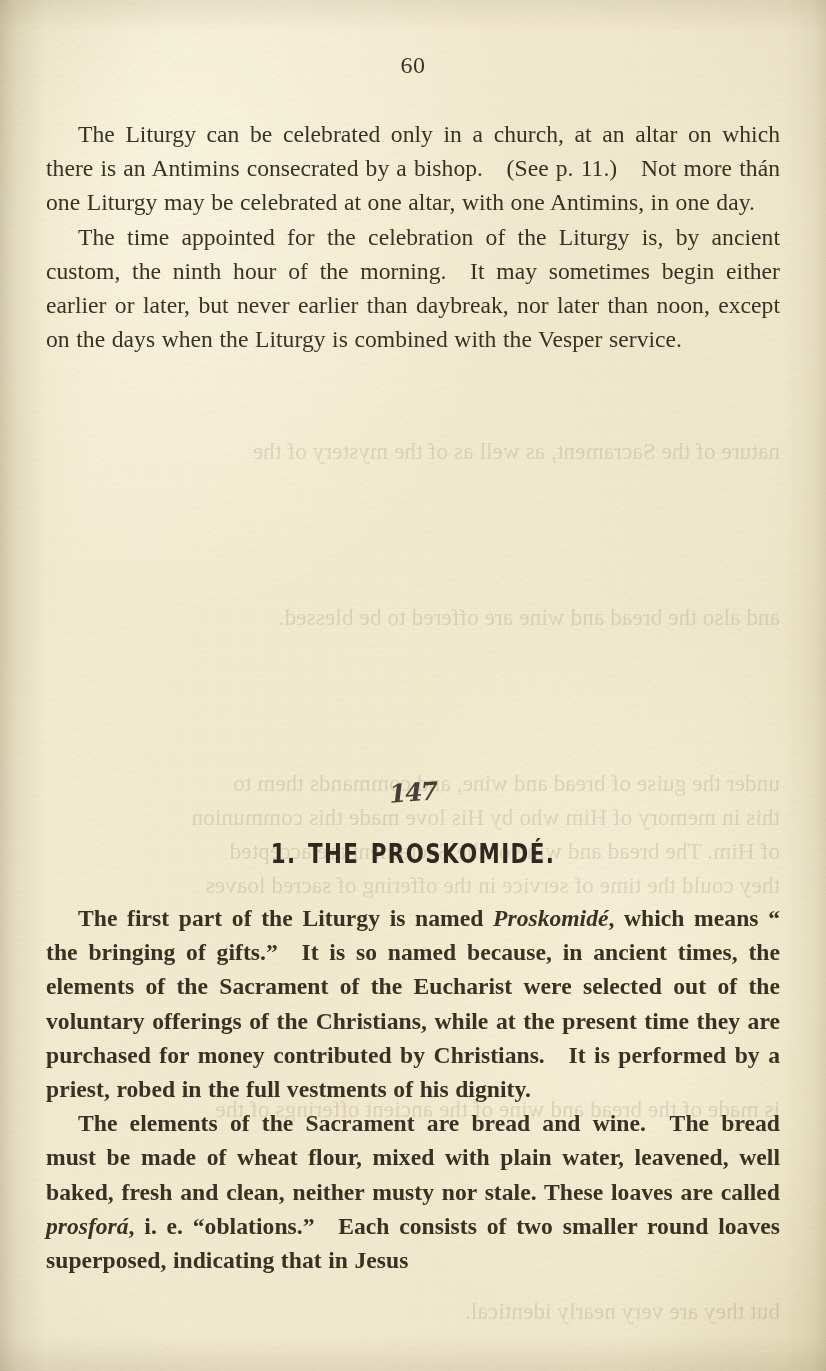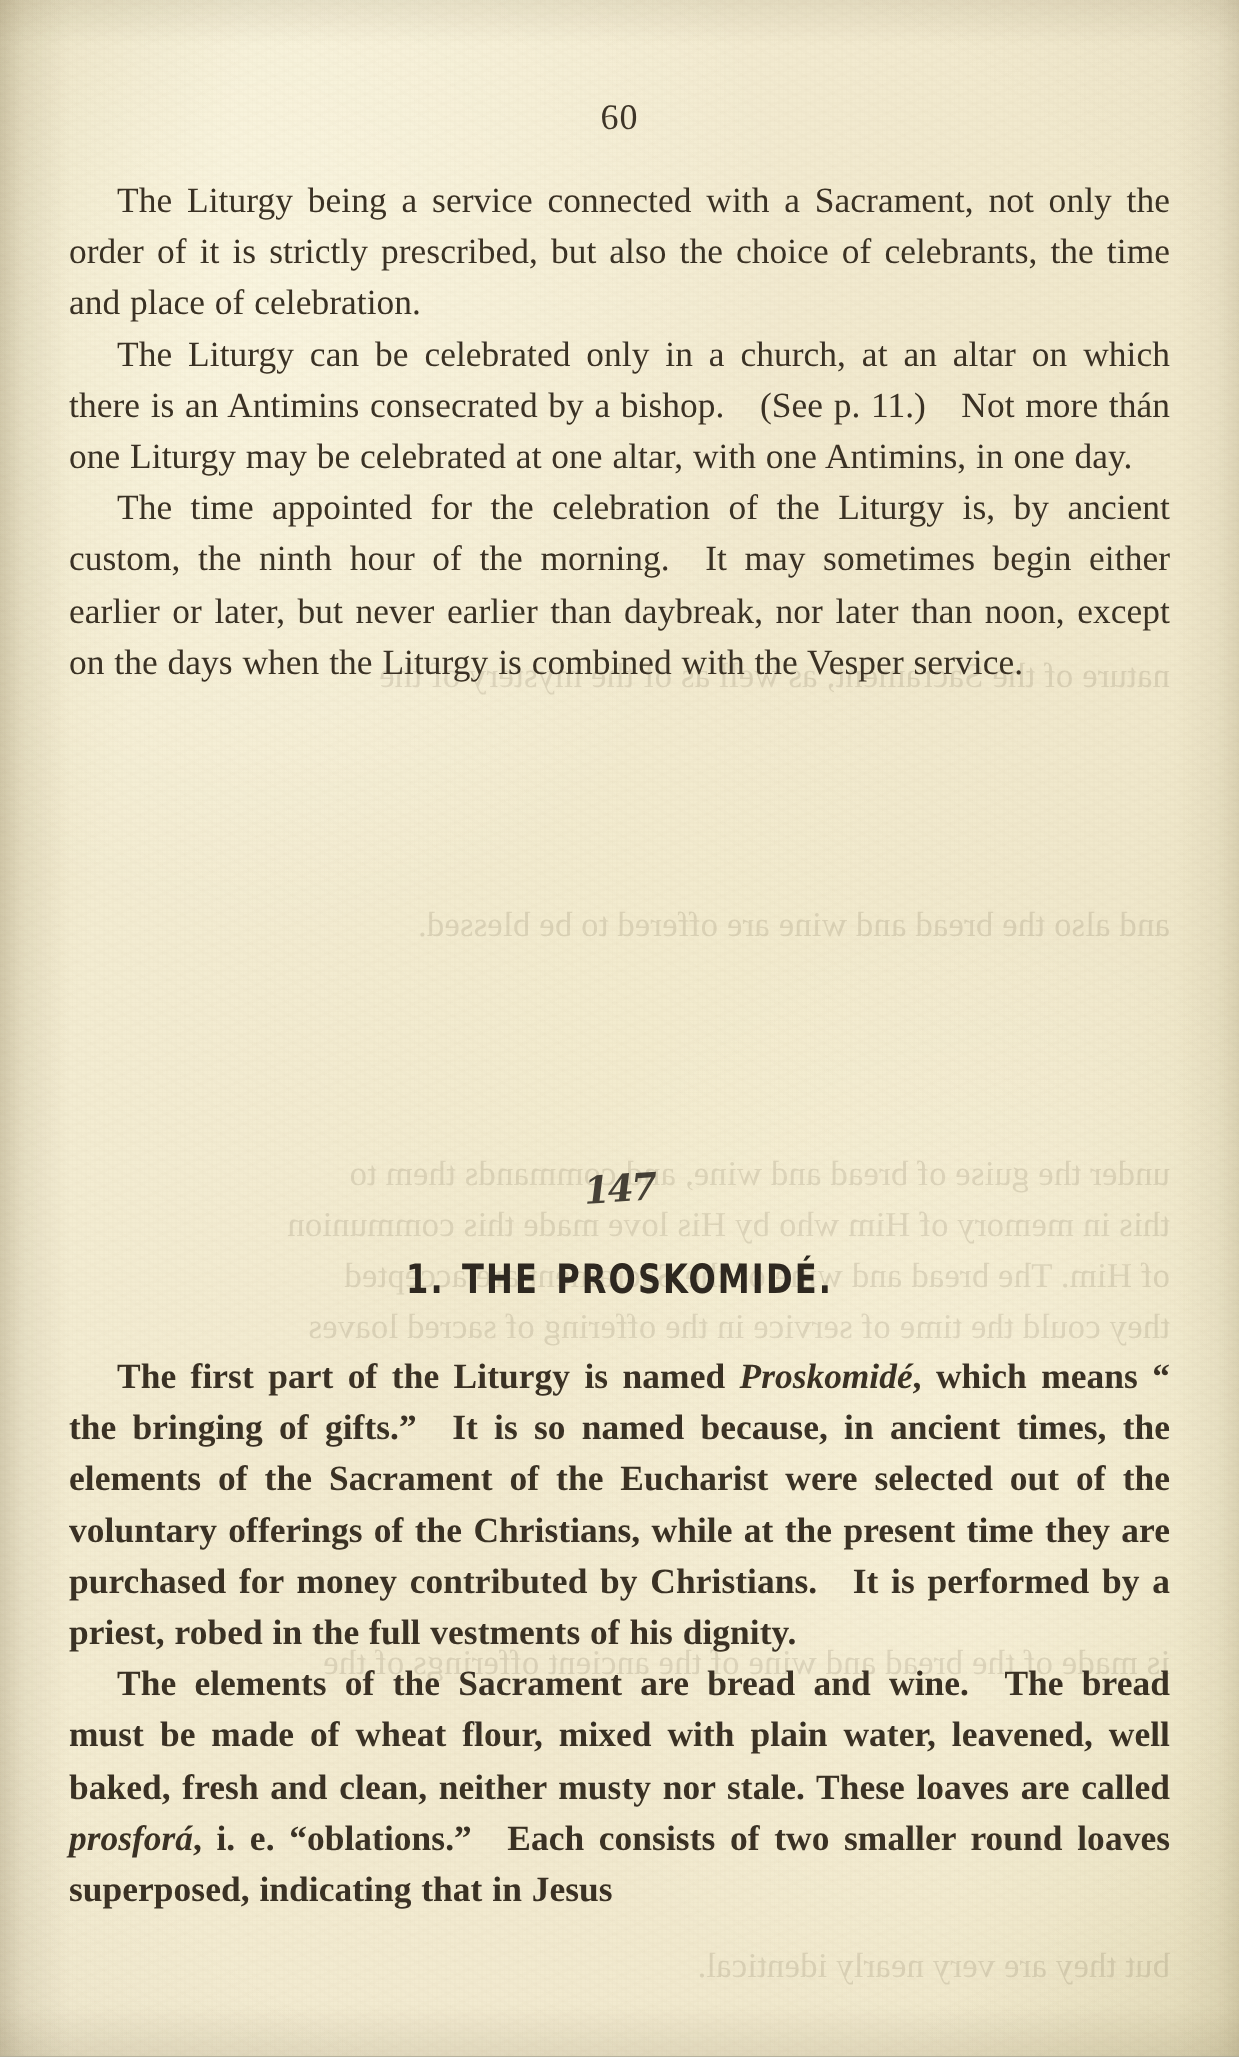--- a/index.html
+++ b/index.html
@@ -84,21 +84,21 @@
   #content {
     position: absolute;
     left: 46px;
     top: 0;
     width: 734px;
     height: 100%;
   }
 
   .folio {
     position: absolute;
-    top: 66px;
+    top: 52px;
     left: 0;
     width: 734px;
     text-align: center;
     font-size: 24px;
     letter-spacing: .6px;
     color: #3e3528;
   }
 
   .body-block {
     position: absolute;
@@ -190,21 +190,20 @@
     </div>
 
   <div id="grain"></div>
   <div id="edge-shade"></div>
 
   <div id="content">
 
     <div class="folio">60</div>
 
     <div class="body-block">
-        <p class="para">The Liturgy being a service connected with a Sacrament, not only the order of it is strictly prescribed, but also the choice of celebrants, the time and place of celebration.</p>
         <p class="para">The Liturgy can be celebrated only in a church, at an altar on which there is an Antimins consecrated by a bishop. (See p. 11.) Not more thán one Liturgy may be celebrated at one altar, with one Antimins, in one day.</p>
         <p class="para">The time appointed for the celebration of the Liturgy is, by ancient custom, the ninth hour of the morning. It may sometimes begin either earlier or later, but never earlier than daybreak, nor later than noon, except on the days when the Liturgy is combined with the Vesper service.</p>
       </div>
 
     <div class="pencil-note">147</div>
 
     <div class="section-heading">1. THE PROSKOMIDÉ.</div>
 
     <div class="tail-block">
         <p class="para"><span>The first part of the Liturgy is named </span><em>Proskomidé</em><span>, which means “ the bringing of gifts.” It is so named because, in ancient times, the elements of the Sacrament of the Eucharist were selected out of the voluntary offerings of the Christians, while at the present time they are purchased for money contributed by Christians. It is performed by a priest, robed in the full vestments of his dignity.</span></p>

